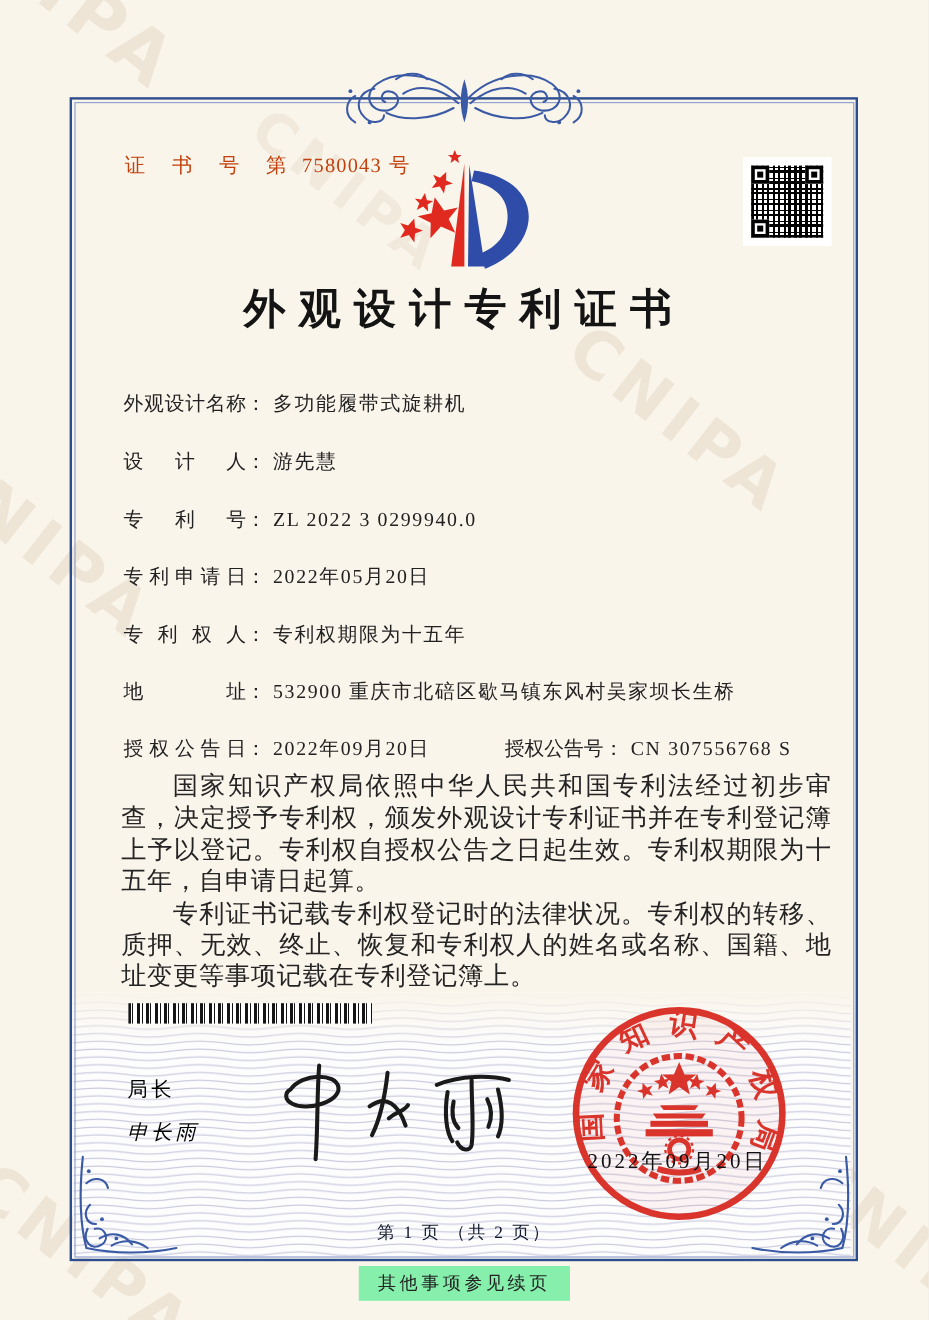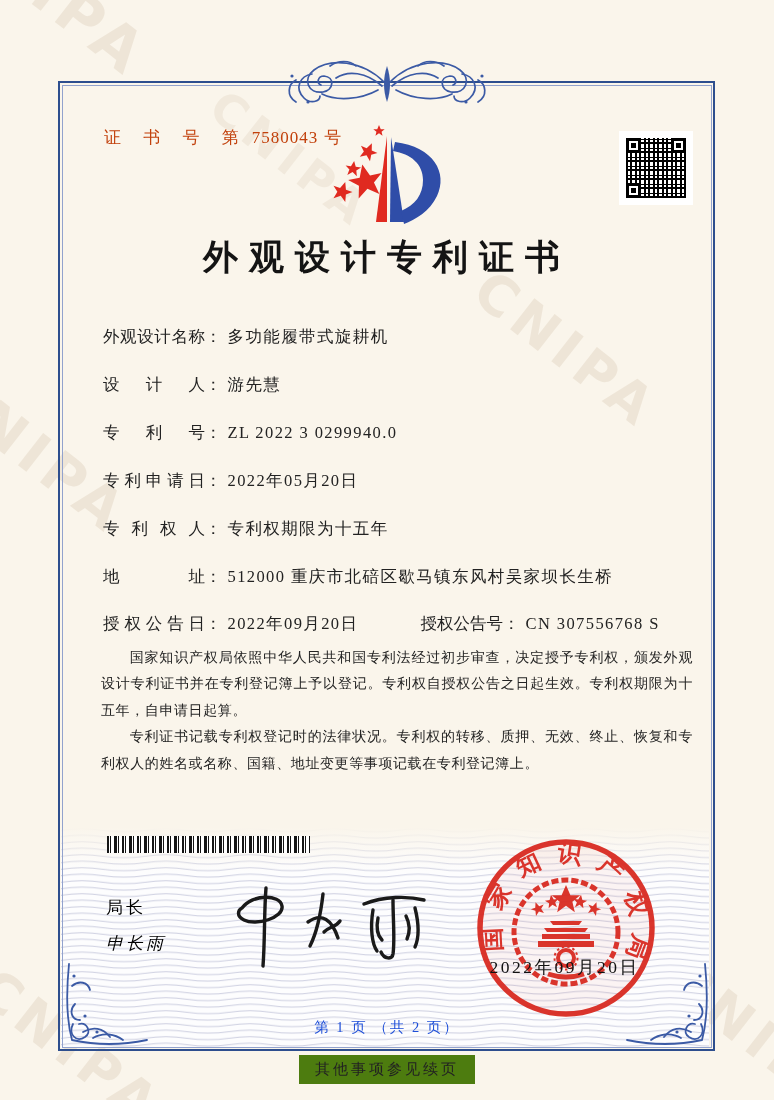--- a/index.html
+++ b/index.html
@@ -52,21 +52,21 @@
   .fields{position:absolute;z-index:4;left:103px;top:326px;width:590px;}
   .row{position:absolute;left:0;white-space:nowrap;font-size:16.5px;color:#222;}
   .r0{top:0;font-family:Liberation Mono, monospace;} .r1{top:48px;} .r2{top:96px;} .r3{top:144px;} .r4{top:192px;} .r5{top:240px;} .r6{top:287px;}
   .flabel{display:inline-block;width:102px;text-align:justify;text-align-last:justify;vertical-align:top;}
   .colon{margin-right:6px;}
   .fvalue{letter-spacing:1.4px;}
   .pair2{margin-left:58px;}
 
   
   .paras{position:absolute;z-index:4;left:101px;top:645px;width:592px;
-         font-size:14px;line-height:26.4px;color:#242424;text-align:justify;}
+         font-size:21px;line-height:26.4px;color:#242424;text-align:justify;font-family:Liberation Mono, monospace;}
   .paras p{margin:0;text-indent:2.05em;letter-spacing:0.6px;}
 
   
   .band{position:absolute;z-index:1;left:61px;top:827px;width:648px;height:221px;background:#fdfdfe;}
   .band-fade{position:absolute;left:0;top:0;width:100%;height:46px;
              background:linear-gradient(180deg,#faf5eb,rgba(250,245,235,0));}
 
   .barcode{position:absolute;z-index:4;left:107px;top:836px;width:203px;height:17px;
     background:repeating-linear-gradient(90deg,
       #141414 0 2px,#fff 2px 3px,#141414 3px 4px,#fff 4px 7px,
@@ -76,23 +76,23 @@
   .signer .name{display:block;margin-top:13px;font-style:italic;}
   .signature{position:absolute;z-index:5;left:226px;top:880px;width:212px;height:92px;}
 
   
   .seal{position:absolute;z-index:4;left:474px;top:836px;width:184px;height:184px;}
   .seal-date{position:absolute;z-index:6;left:462px;top:955px;width:205px;text-align:center;
              font-size:17.5px;color:#111;letter-spacing:2.5px;white-space:nowrap;}
 
   
   .page-footer{position:absolute;z-index:4;left:0;top:1018px;width:774px;text-align:center;
-               font-size:14.5px;color:#1d4ed8;letter-spacing:2px;}
+               font-size:14.5px;color:#0f172a;letter-spacing:2px;}
   .cont-note{position:absolute;z-index:4;left:50%;top:1055px;transform:translateX(-50%);
-             background:#4d7c0f;padding:5px 16px;font-size:15px;color:#222;letter-spacing:3px;white-space:nowrap;text-align:right;}
+             background:#86efac;padding:5px 16px;font-size:15px;color:#222;letter-spacing:3px;white-space:nowrap;text-align:right;}
 </style>
 </head>
 <body>
 
 <div class="page">
 
   <div class="wm wm1">CNIPA</div>
   <div class="wm wm2">CNIPA</div>
   <div class="wm wm3">CNIPA</div>
   <div class="wm wm4">CNIPA</div>
@@ -200,21 +200,21 @@
     <div class="row r2">
       <span class="flabel">专利号</span><span class="colon">：</span><span class="fvalue">ZL 2022 3 0299940.0</span>
     </div>
     <div class="row r3">
       <span class="flabel">专利申请日</span><span class="colon">：</span><span class="fvalue">2022年05月20日</span>
     </div>
     <div class="row r4">
       <span class="flabel">专利权人</span><span class="colon">：</span><span class="fvalue">专利权期限为十五年</span>
     </div>
     <div class="row r5">
-      <span class="flabel">地址</span><span class="colon">：</span><span class="fvalue">512000 重庆市北碚区歇马镇东风村吴家坝长生桥</span>
+      <span class="flabel">地址</span><span class="colon">：</span><span class="fvalue">532900 重庆市北碚区歇马镇东风村吴家坝长生桥</span>
     </div>
     <div class="row r6">
       <span><span class="flabel">授权公告日</span><span class="colon">：</span><span class="fvalue">2022年09月20日</span></span>
       <span class="pair2"><span>授权公告号</span><span class="colon">：</span><span class="fvalue">CN 307556768 S</span></span>
     </div>
   </div>
 
   <div class="paras">
     <p>国家知识产权局依照中华人民共和国专利法经过初步审查，决定授予专利权，颁发外观设计专利证书并在专利登记簿上予以登记。专利权自授权公告之日起生效。专利权期限为十五年，自申请日起算。</p>
     <p>专利证书记载专利权登记时的法律状况。专利权的转移、质押、无效、终止、恢复和专利权人的姓名或名称、国籍、地址变更等事项记载在专利登记簿上。</p>

